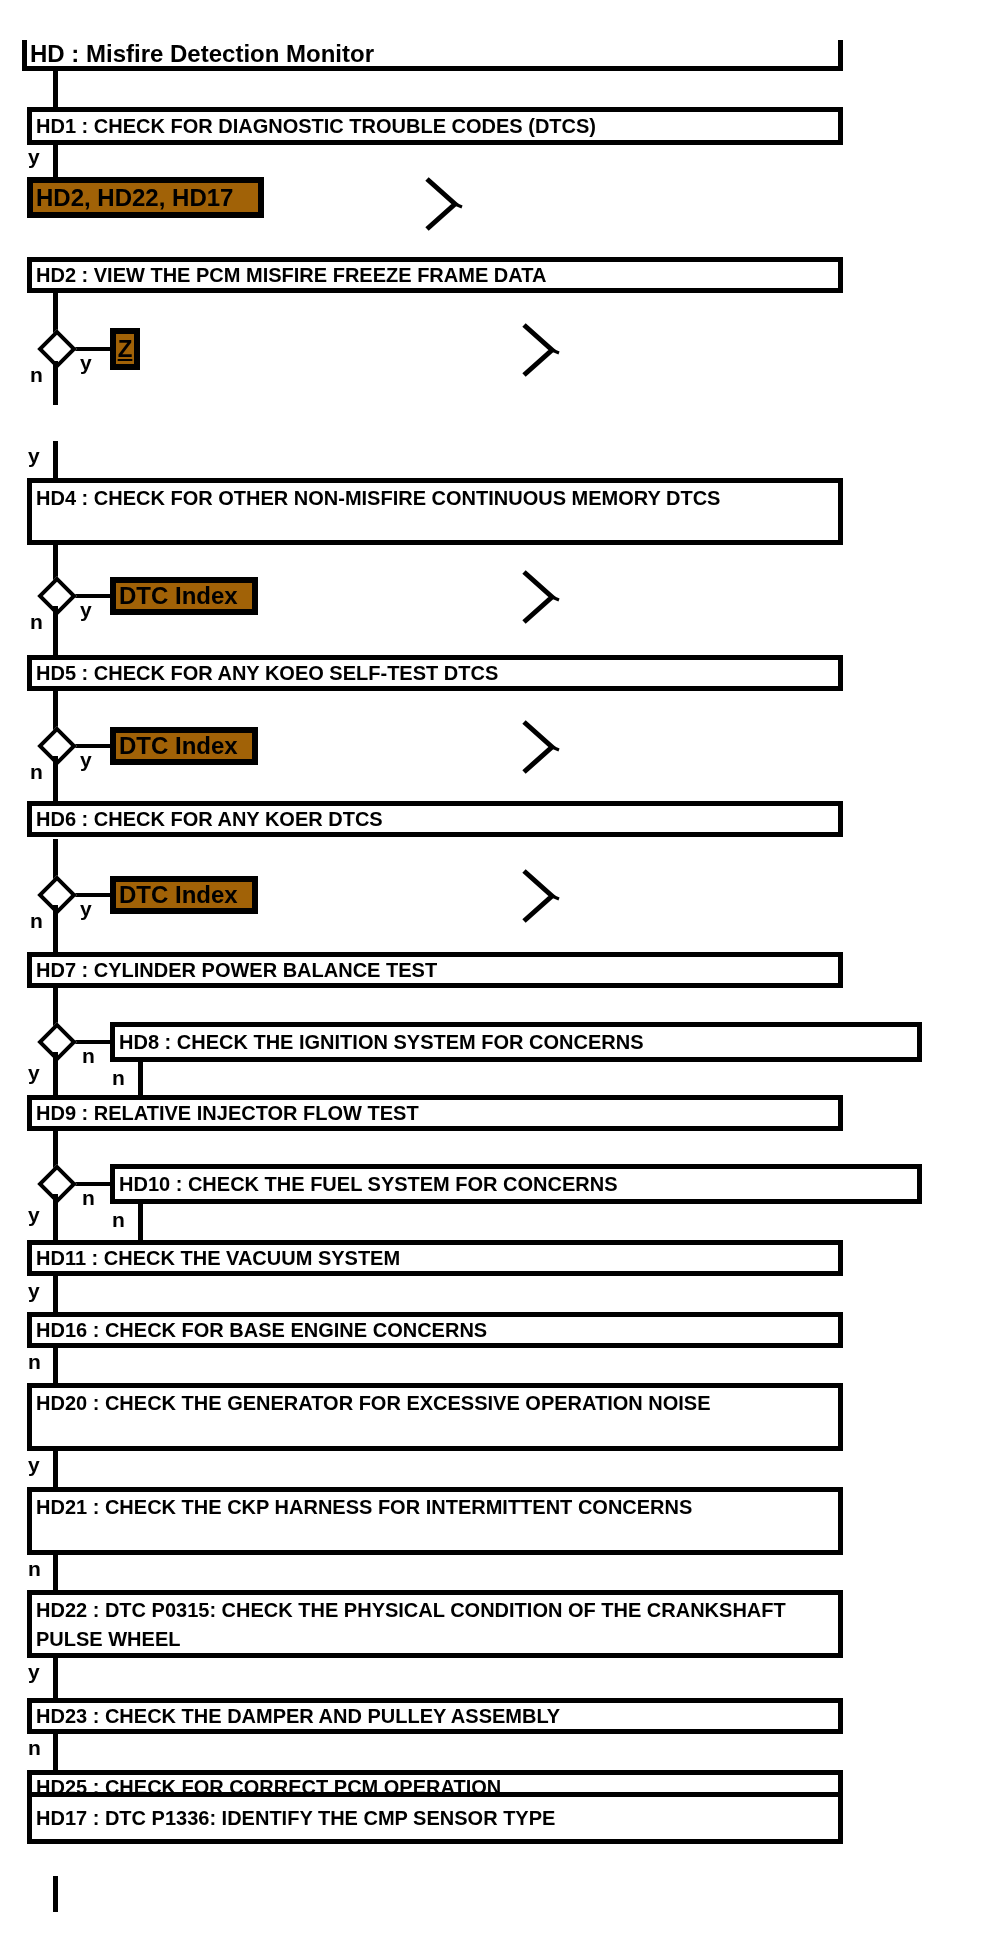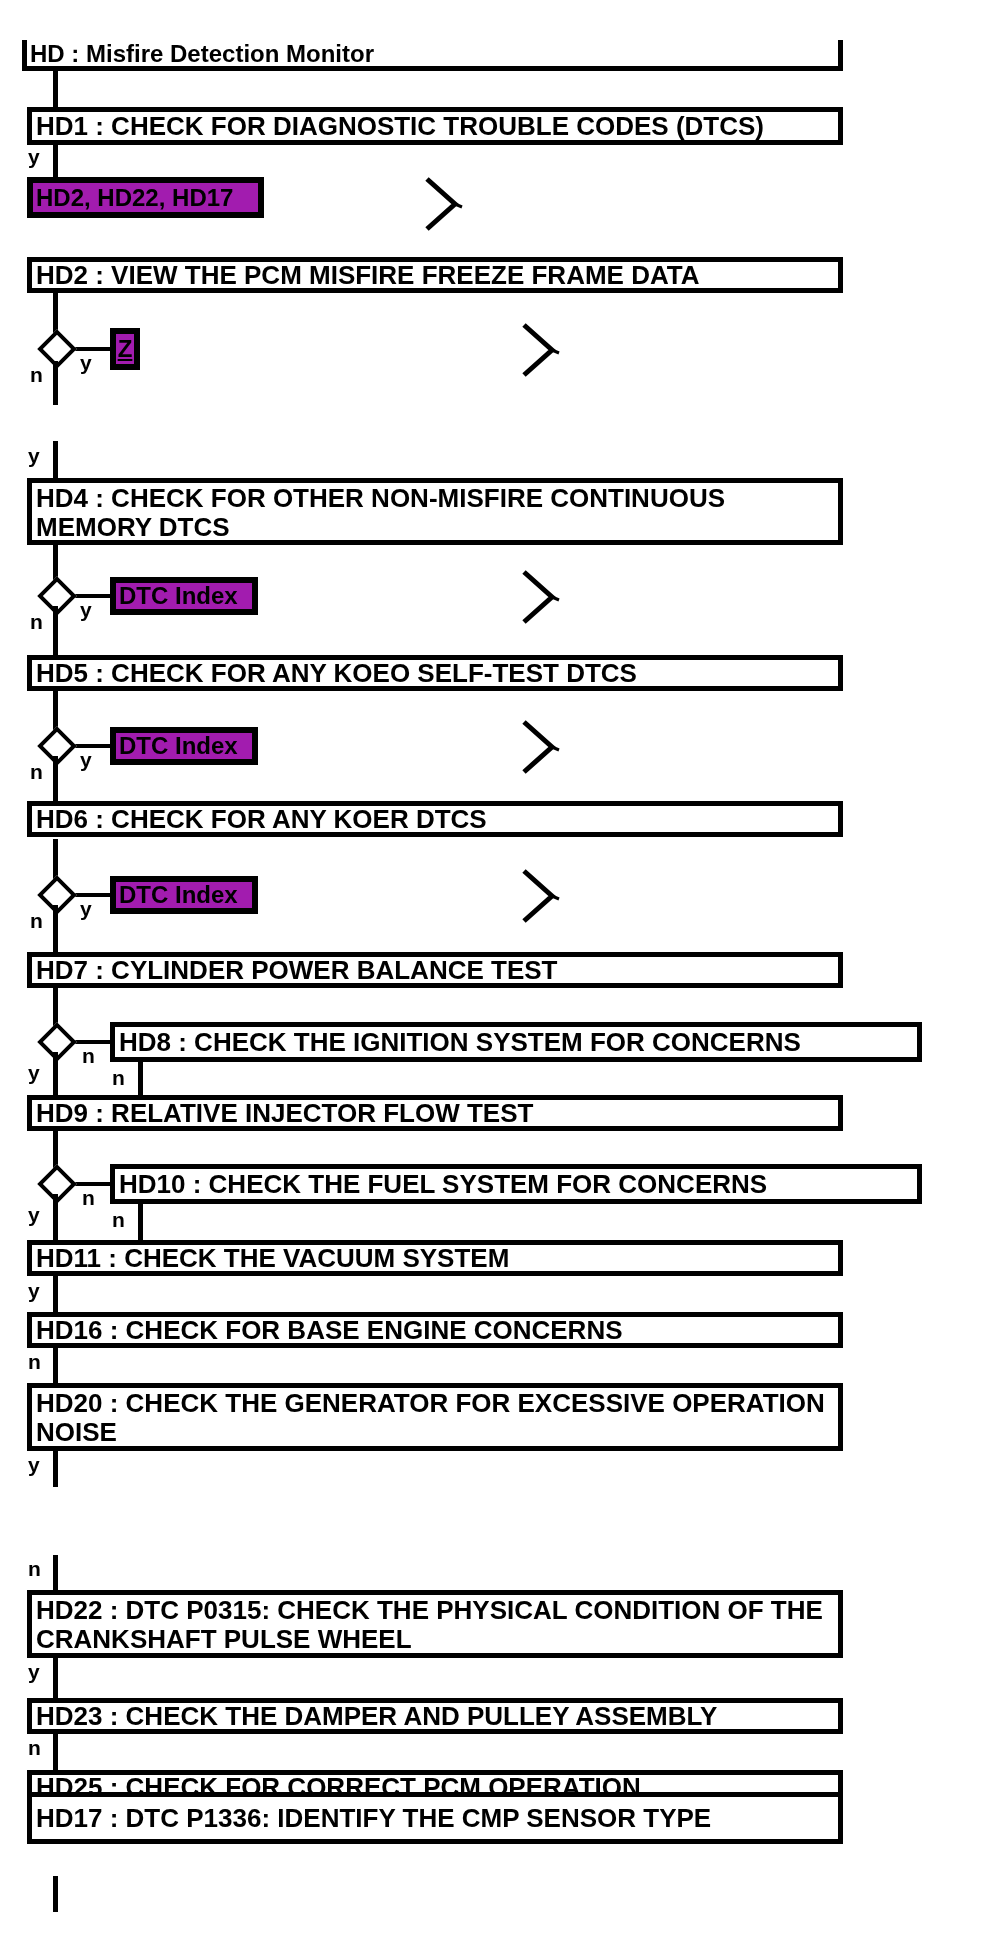--- a/index.html
+++ b/index.html
@@ -1,23 +1,23 @@
 <!DOCTYPE html>
 <html><head>
 <meta charset="utf-8">
 <style>
   html,body{margin:0;padding:0;background:#fff;}
   #canvas{position:relative;width:992px;height:1948px;background:#ffffff;
           font-family:"Liberation Sans",sans-serif;color:#000;overflow:hidden;}
   .box{position:absolute;left:27px;width:816px;box-sizing:border-box;
-       border:5px solid #000;background:#fff;font-weight:bold;font-size:26px;
+       border:5px solid #000;background:#fff;font-weight:bold;font-size:20px;
        display:flex;align-items:center;padding:0 6px 0 4px;white-space:nowrap;}
   .box2{display:block;white-space:normal;line-height:29px;padding-top:1px;}
   .wide{left:110px;width:812px;}
-  .ref{position:absolute;box-sizing:border-box;border:6px solid #000;background:#a21caf;
+  .ref{position:absolute;box-sizing:border-box;border:6px solid #000;background:#a16207;
        font-weight:bold;font-size:24px;display:flex;align-items:center;
        padding:0 3px;white-space:nowrap;}
   .rail{position:absolute;left:53px;width:5px;background:#000;}
   .drop{left:138px;}
   .hline{position:absolute;height:4px;background:#000;}
   .diam{position:absolute;left:43px;width:28px;height:28px;box-sizing:border-box;
         border:4px solid #000;background:#fff;transform:rotate(45deg);}
   .lbl{position:absolute;font-weight:bold;font-size:21px;line-height:21px;}
   .chev{position:absolute;}
   .title-text{position:absolute;left:30px;top:40px;font-weight:bold;font-size:24px;}
@@ -131,20 +131,21 @@
   <div class="lbl" style="left:28px;top:1280px;">y</div>
 
   <div class="box" style="top:1312px;height:36px;">HD16 : CHECK FOR BASE ENGINE CONCERNS</div>
   <div class="rail" style="top:1348px;height:35px;"></div>
   <div class="lbl" style="left:28px;top:1351px;">n</div>
 
   <div class="box box2" style="top:1383px;height:68px;">HD20 : CHECK THE GENERATOR FOR EXCESSIVE OPERATION NOISE</div>
   <div class="rail" style="top:1451px;height:36px;"></div>
   <div class="lbl" style="left:28px;top:1454px;">y</div>
 
+  <div class="box box2" style="top:1487px;height:68px;">HD21 : CHECK THE CKP HARNESS FOR INTERMITTENT CONCERNS</div>
   <div class="rail" style="top:1555px;height:35px;"></div>
   <div class="lbl" style="left:28px;top:1558px;">n</div>
 
   <div class="box box2" style="top:1590px;height:68px;">HD22 : DTC P0315: CHECK THE PHYSICAL CONDITION OF THE CRANKSHAFT PULSE WHEEL</div>
   <div class="rail" style="top:1658px;height:40px;"></div>
   <div class="lbl" style="left:28px;top:1661px;">y</div>
 
   <div class="box" style="top:1698px;height:36px;">HD23 : CHECK THE DAMPER AND PULLEY ASSEMBLY</div>
   <div class="rail" style="top:1734px;height:36px;"></div>
   <div class="lbl" style="left:28px;top:1737px;">n</div>

